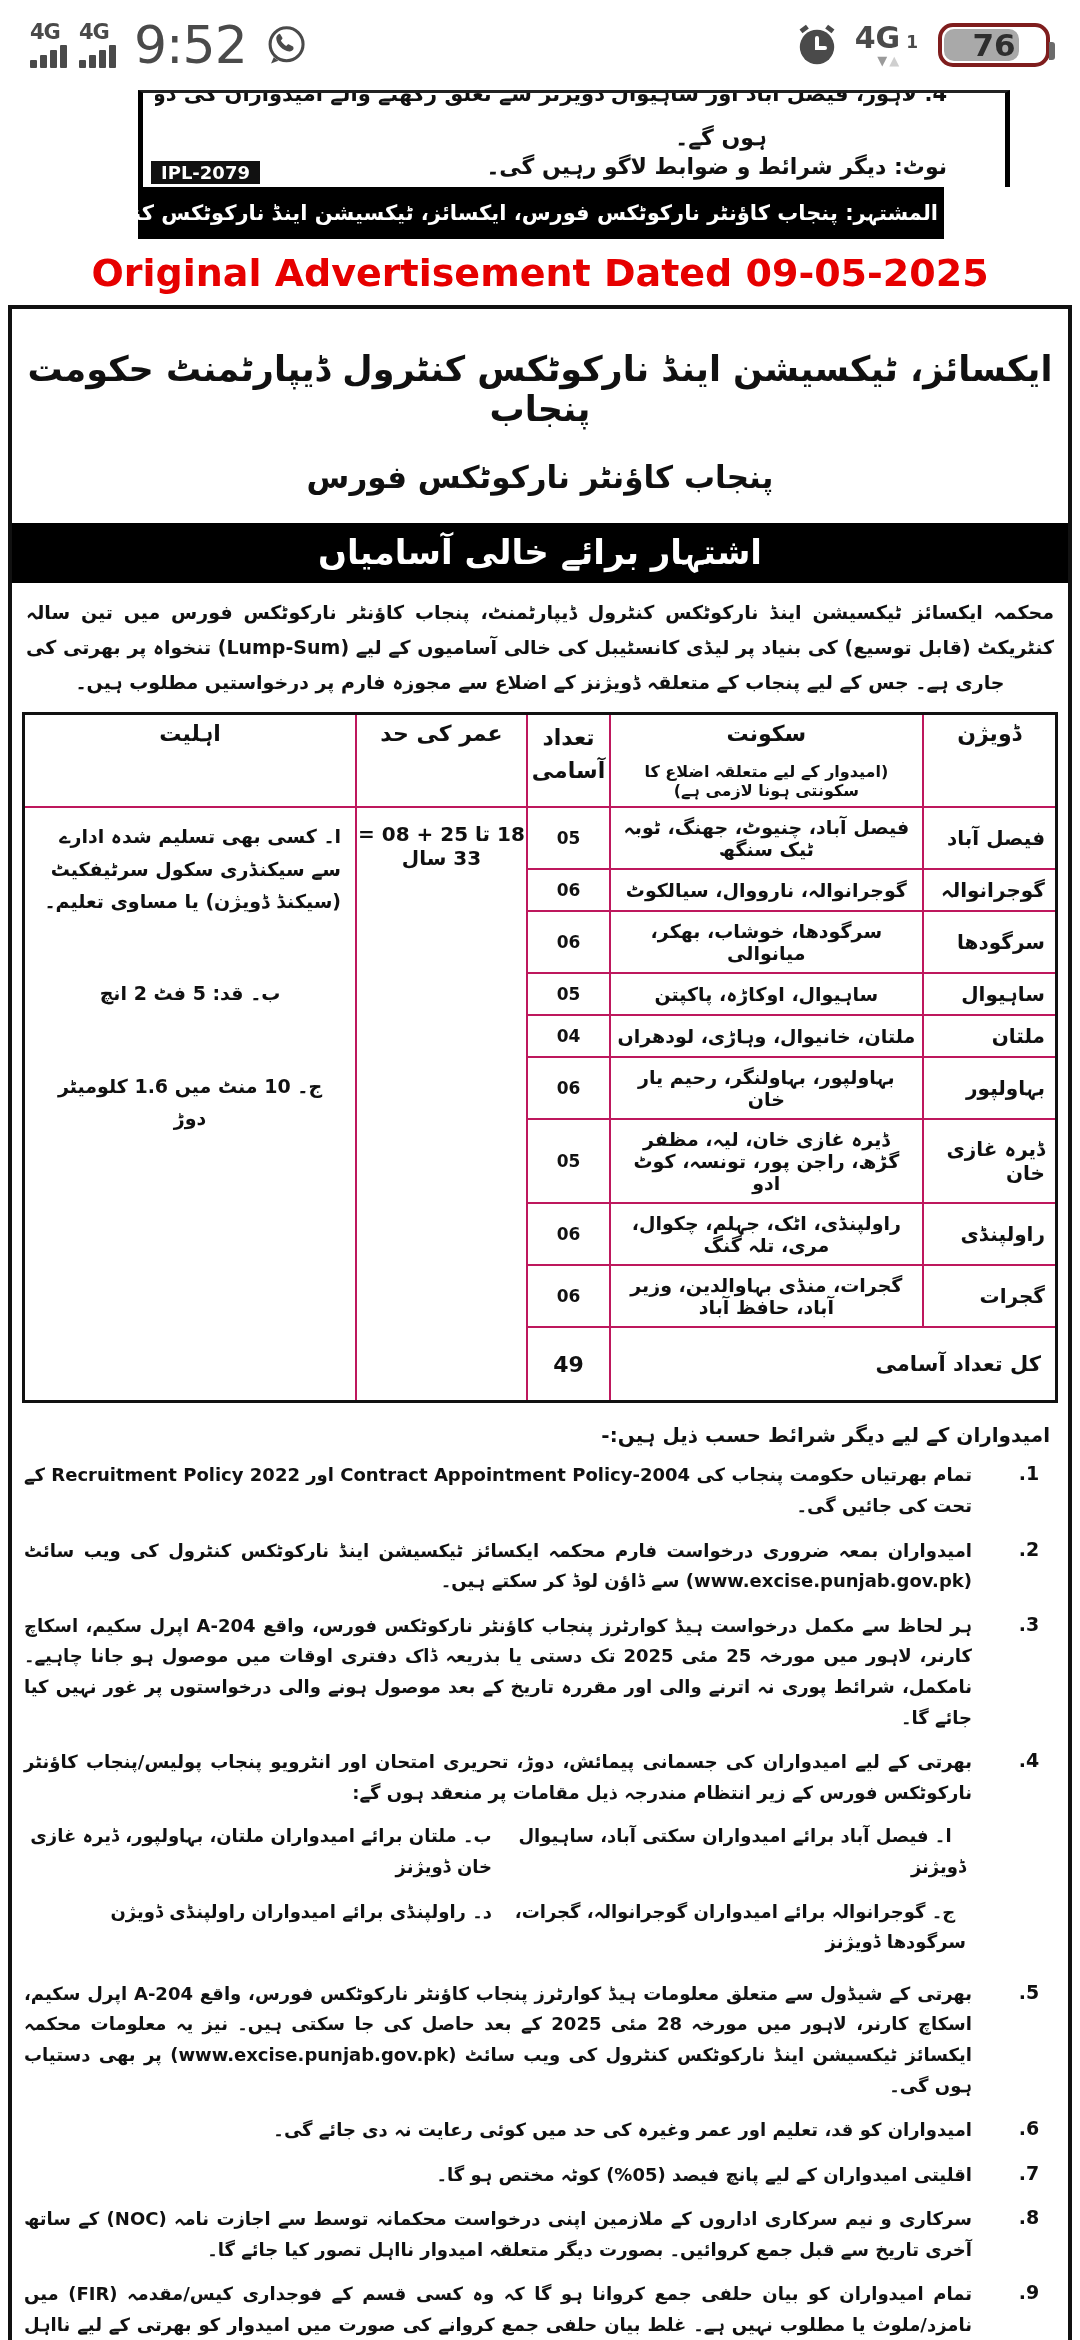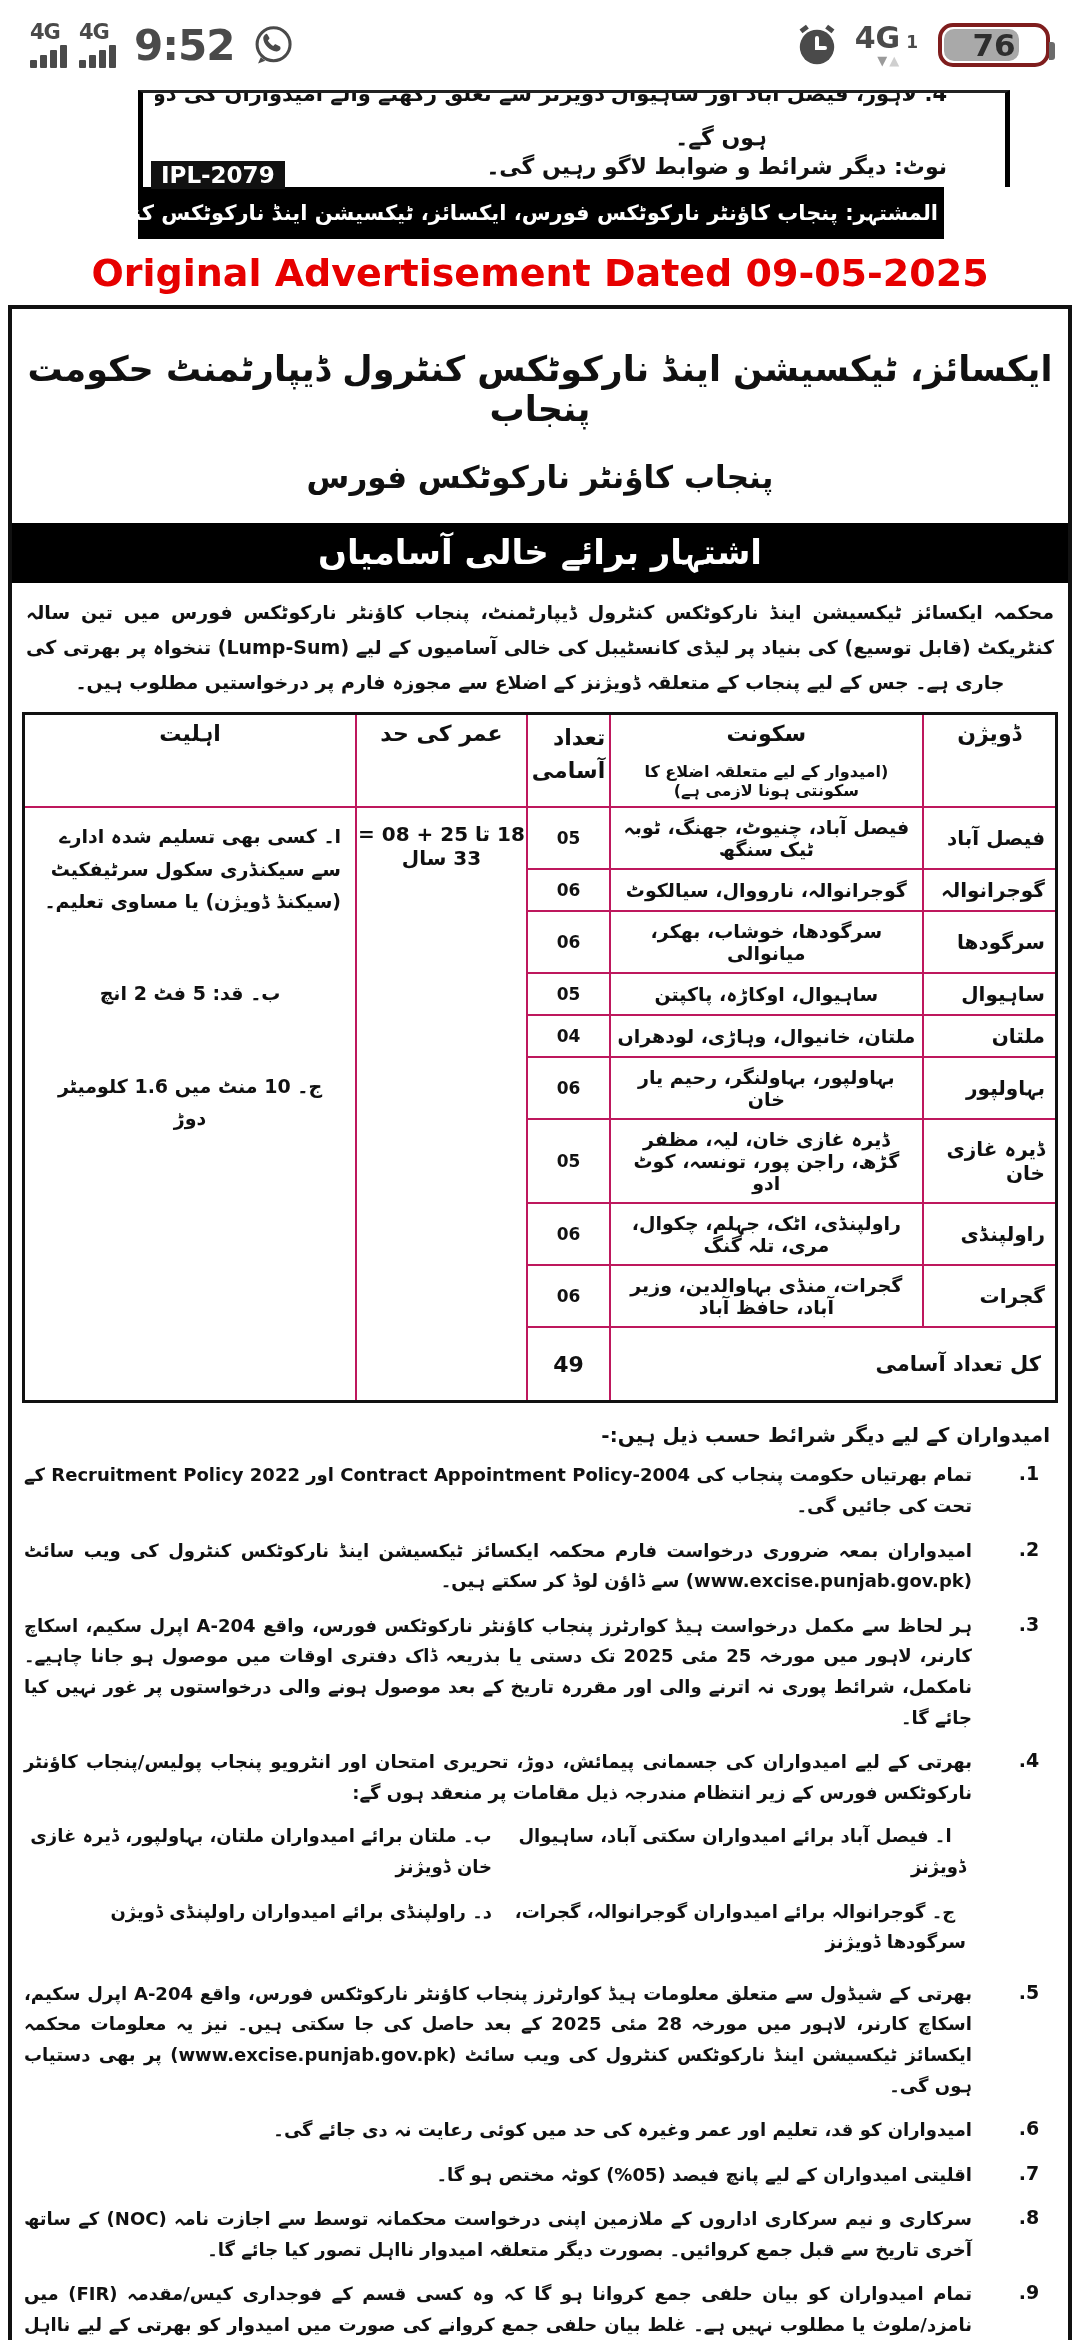--- a/index.html
+++ b/index.html
@@ -7,21 +7,21 @@
   body { font-family: "DejaVu Sans", sans-serif; color: #111; overflow-x: hidden; }
   .phone { width: 1080px; min-height: 2340px; display: flex; flex-direction: column; background: #fff; }
 
   
   .status-bar { height: 90px; display: flex; align-items: center; padding: 0 30px; color: #4a4a4a; flex: none; }
   .sig { display: flex; flex-direction: column; align-items: flex-start; margin-right: 12px; }
   .sig-label { font-size: 21px; font-weight: bold; line-height: 1; letter-spacing: -1px; }
   .bars { display: flex; align-items: flex-end; gap: 3px; margin-top: 2px; }
   .bars i { display: block; width: 7px; background: #4a4a4a; border-radius: 1px; }
   .b1{height:8px} .b2{height:13px} .b3{height:18px} .b4{height:23px}
-  .clock-time { font-size: 42px; font-weight: bold; margin: 0 16px 0 6px; letter-spacing: -1px; }
+  .clock-time { font-size: 52px; font-weight: normal; margin: 0 16px 0 6px; letter-spacing: -1px; }
   .wa-icon { width: 46px; height: 46px; }
   .status-right { margin-left: auto; display: flex; align-items: center; gap: 14px; }
   .alarm-icon { width: 48px; height: 48px; }
   .netR { display: flex; flex-direction: column; align-items: center; line-height: 1; }
   .netR-top { font-size: 30px; font-weight: bold; }
   .netR-top .sub { font-size: 17px; }
   .tris { font-size: 13px; letter-spacing: 2px; margin-top: 1px; }
   .tri-a { color: #9a9a9a; } .tri-b { color: #cfcfcf; }
   .battery { position: relative; width: 112px; height: 44px; border: 4px solid #7f1d1d; border-radius: 15px;
              display: flex; align-items: center; justify-content: center; }
@@ -29,42 +29,42 @@
   .battery-fill { position: absolute; left: 2px; top: 2px; bottom: 2px; width: 72%; background: #a9a9a9; border-radius: 10px; }
   .battery-num { position: relative; font-size: 31px; font-weight: bold; color: #2e2e2e; }
 
   
   .top-ad-box { margin-left: 138px; width: 872px; border-left: 5px solid #000; border-right: 5px solid #000;
                 border-top: 3px solid #222; position: relative; background: #fff; padding: 0 58px 6px 12px; direction: rtl; }
   .cut-line { height: 26px; overflow: hidden; white-space: nowrap; font-size: 21px; font-weight: bold; }
   .cut-line > span { display: block; margin-top: -11px; }
   .hon-ge { text-align: right; font-size: 22px; font-weight: bold; padding: 6px 180px 0 0; }
   .note-line { text-align: right; font-size: 22px; font-weight: bold; padding: 4px 0 2px 0; }
-  .ipl-label { position: absolute; left: 8px; top: 68px; background: #111; color: #fff; font-size: 23px;
+  .ipl-label { position: absolute; left: 8px; top: 68px; background: #111; color: #fff; font-size: 18px;
                font-weight: bold; padding: 1px 10px; direction: ltr; }
   .publisher-banner { background: #000; color: #fff; text-align: center; font-weight: bold; direction: rtl;
                       white-space: nowrap; overflow: hidden; }
   .publisher-banner.top { margin-left: 138px; width: 806px; font-size: 21px; padding: 14px 6px; }
 
   
   .red-heading { text-align: center; color: var(--red); font-size: 38px; font-weight: bold; padding: 12px 0 10px; }
 
   
   .doc { margin: 0 8px; border: 4px solid #111; background: #fff; padding: 6px 10px 0; direction: rtl; }
   .doc-title-1 { text-align: center; font-size: 35px; font-weight: bold; padding: 34px 0 0; }
   .doc-title-2 { text-align: center; font-size: 31px; font-weight: bold; padding: 30px 0 28px; }
   .doc-banner { background: #000; color: #fff; text-align: center; font-size: 34px; font-weight: bold;
                 padding: 9px 0 11px; margin: 0 -10px; }
   .doc-intro { font-size: 19px; font-weight: bold; text-align: justify; text-align-last: center; line-height: 1.85; padding: 12px 4px 10px; }
 
   table.vac { width: 100%; border-collapse: collapse; border: 3px solid #111; margin: 2px 0 10px; }
   table.vac th, table.vac td { border: 2px solid #be185d; font-weight: bold; }
   table.vac th { font-size: 22px; padding: 6px 4px; vertical-align: top; }
   .th-sub { font-size: 16px; font-weight: bold; margin-top: 16px; }
-  .th-stack div { line-height: 1.5; text-align: right; }
+  .th-stack div { line-height: 1.5; }
   .col-div { width: 13%; } .col-res { width: 31%; } .col-cnt { width: 6%; } .col-age { width: 17%; } .col-elig { width: 33%; }
   td.c-div { font-size: 20px; text-align: right; padding: 8px 10px; }
   td.c-res { font-size: 19px; text-align: center; padding: 8px 6px; }
   td.c-cnt { font-size: 17px; text-align: center; direction: ltr; padding: 8px 2px; }
   td.c-age { font-size: 20px; text-align: center; vertical-align: top; padding-top: 14px; }
   td.c-elig { font-size: 19px; vertical-align: top; padding: 12px 14px; }
   .elig-line { line-height: 1.7; }
   .elig-0 { text-align: right; }
   .elig-1 { text-align: center; margin-top: 60px; }
   .elig-2 { text-align: center; margin-top: 60px; }

